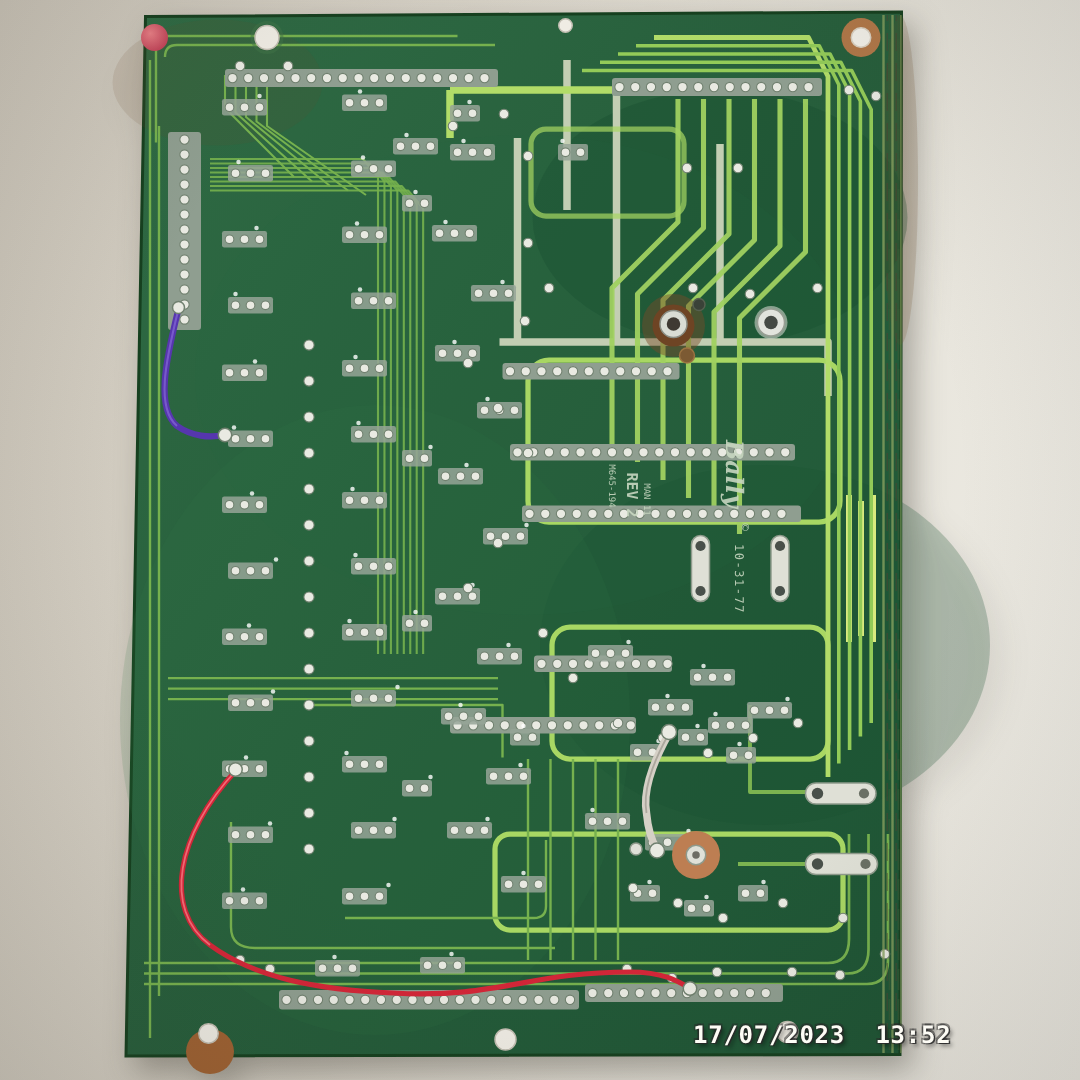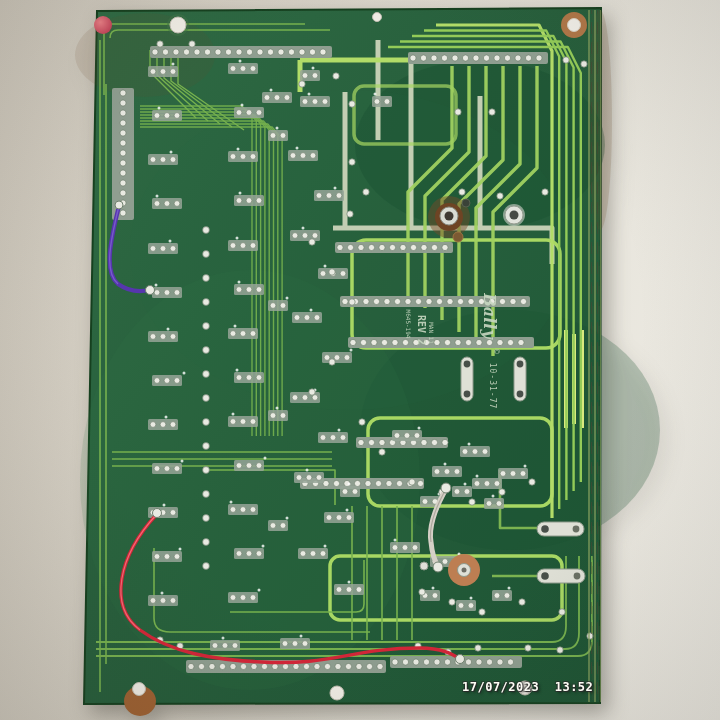--- a/index.html
+++ b/index.html
@@ -15,21 +15,21 @@
   .t3{stroke:#b2dc68;stroke-width:5;fill:none;stroke-linejoin:round}
   .t3r{stroke:#a8d763;stroke-width:3.5;fill:none;stroke-linejoin:round}
   .tg{stroke:#c3ceb3;stroke-width:5;fill:none;stroke-linejoin:round}
   .tb{stroke:#d9ea7e;stroke-width:4;fill:none}
   .ss{fill:#c8d7c1;opacity:.9}
   .ss-brand{font-family:"DejaVu Serif",serif;font-style:italic;font-weight:bold;font-size:16px}
   .ss-small{font-family:"DejaVu Sans Mono",monospace;font-size:8px;letter-spacing:1px}
   .ss-rev{font-family:"DejaVu Sans Mono",monospace;font-size:10px;font-weight:bold}
   .ss-tiny{font-family:"DejaVu Sans Mono",monospace;font-size:6px}
   .timestamp{position:absolute;left:462px;top:680px;z-index:6;
-    font-family:"DejaVu Sans Mono",monospace;font-weight:700;font-size:12px;
+    font-family:"DejaVu Sans Mono",monospace;font-weight:700;font-size:16px;
     color:#fdfcf5;letter-spacing:.5px;white-space:pre;
     text-shadow:1px 1px 0 rgba(40,40,40,.85),-1px -1px 0 rgba(40,40,40,.5),
       1px -1px 0 rgba(40,40,40,.5),-1px 1px 0 rgba(40,40,40,.5),2px 2px 3px rgba(0,0,0,.45);}
 </style>
 </head>
 <body>
 
 <div class="scene">
 
 <svg class="board" width="720" height="720" viewBox="0 0 720 720">

